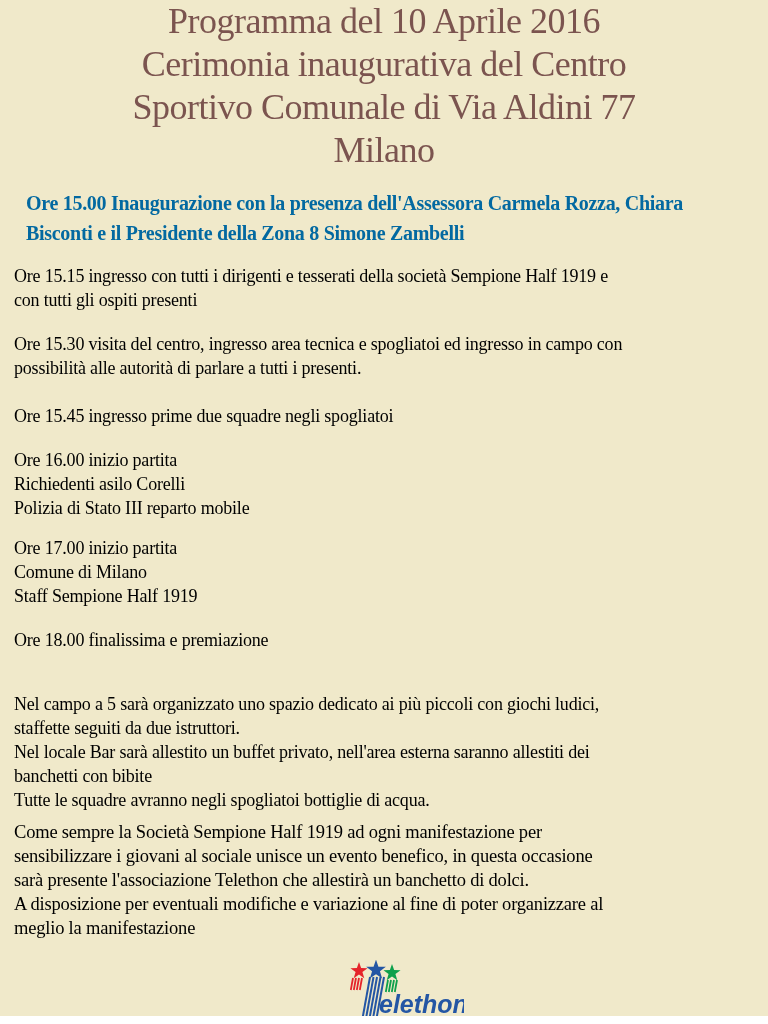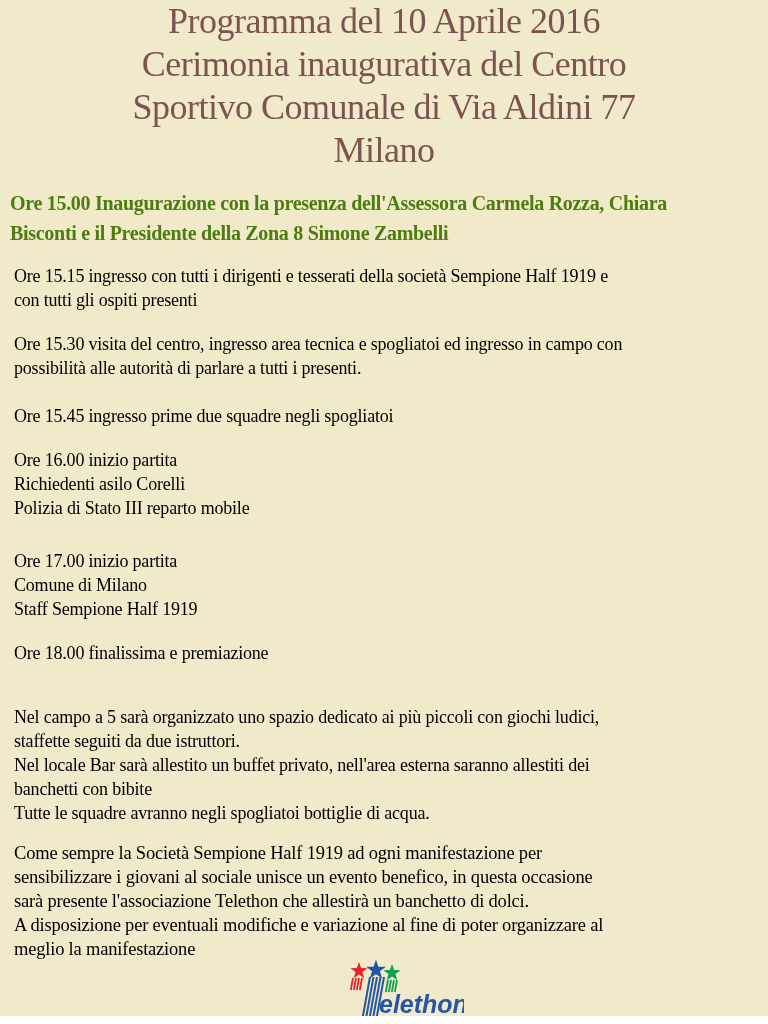--- a/index.html
+++ b/index.html
@@ -16,45 +16,45 @@
     overflow: hidden;
   }
   .title {
     text-align: center;
     font-size: 36px;
     line-height: 43px;
     letter-spacing: -0.5px;
     color: #7b544f;
   }
   .heading {
-    margin: 16px 14px 0 10px;
+    margin: 16px 14px 0 26px;
     font-size: 20px;
     font-weight: bold;
     line-height: 30px;
     letter-spacing: -0.3px;
-    color: #4d7c0f;
+    color: #0369a1;
     white-space: nowrap;
   }
   .para {
     margin-left: 14px;
     margin-right: 10px;
     font-size: 18px;
     line-height: 24px;
     letter-spacing: -0.2px;
     color: #000000;
     white-space: nowrap;
   }
   .p1 { margin-top: 16px; }
   .p2 { margin-top: 20px; }
   .p3 { margin-top: 24px; }
   .p4 { margin-top: 20px; }
-  .p5 { margin-top: 29px; }
+  .p5 { margin-top: 16px; }
   .p6 { margin-top: 20px; }
   .p7 { margin-top: 40px; }
-  .p8 { margin-top: 16px; font-size: 18.5px; line-height: 24px; font-family: Liberation Serif, serif; }
+  .p8 { margin-top: 8px; font-size: 18.5px; line-height: 24px; font-family: Liberation Serif, serif; }
   .telethon-logo {
     position: absolute;
     left: 346px;
     top: 960px;
     width: 118px;
     height: 64px;
   }
   .footer-name {
     position: absolute;
     left: 14px;

